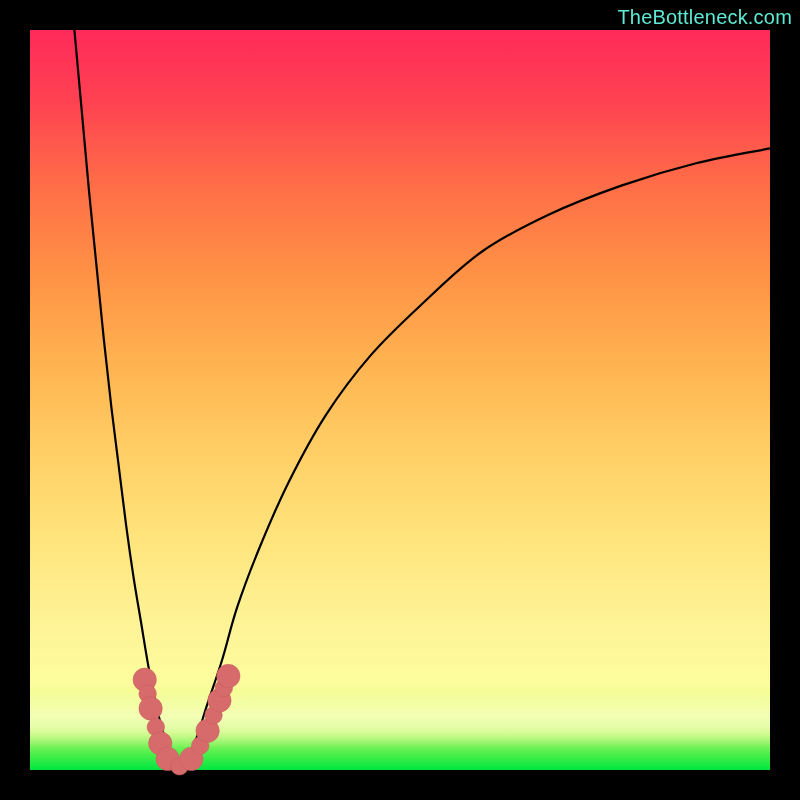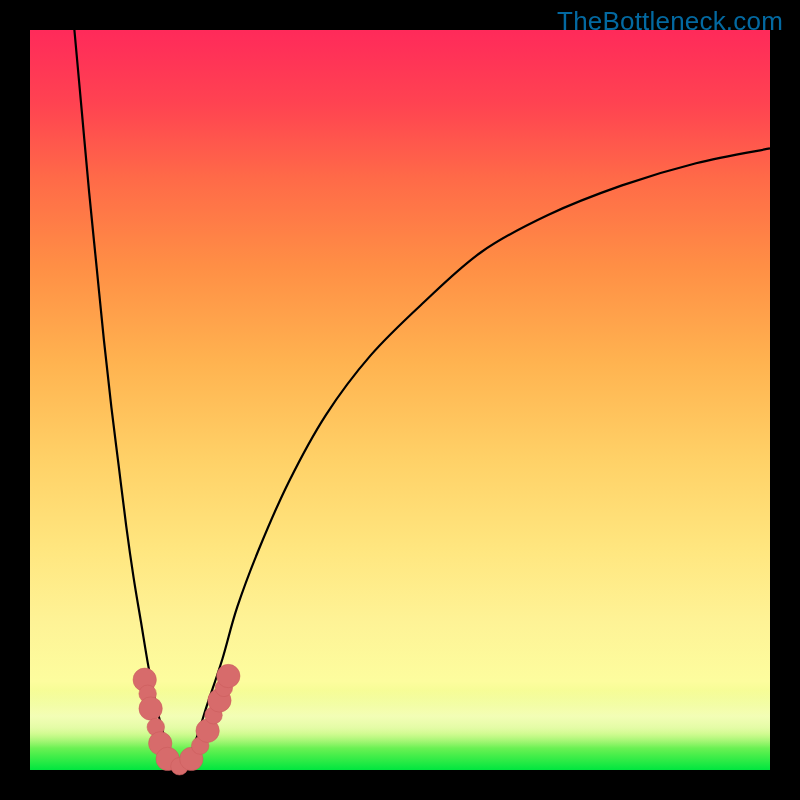--- a/index.html
+++ b/index.html
@@ -53,23 +53,23 @@
       rgba(255,255,255,0) 0%,
       rgba(255,255,210,0.55) 35%,
       rgba(255,255,210,0.65) 55%,
       rgba(255,255,210,0) 100%
     );
     pointer-events: none;
   }
   .watermark {
     position: absolute;
     top: 6px;
-    right: 17px;
-    color: #0369a1;
-    font-size: 26px;
+    right: 8px;
+    color: #5eead4;
+    font-size: 20px;
     letter-spacing: 0.2px;
   }
   svg.curves {
     position: absolute;
     left: 0;
     top: 0;
     width: 740px;
     height: 740px;
     overflow: visible;
   }

